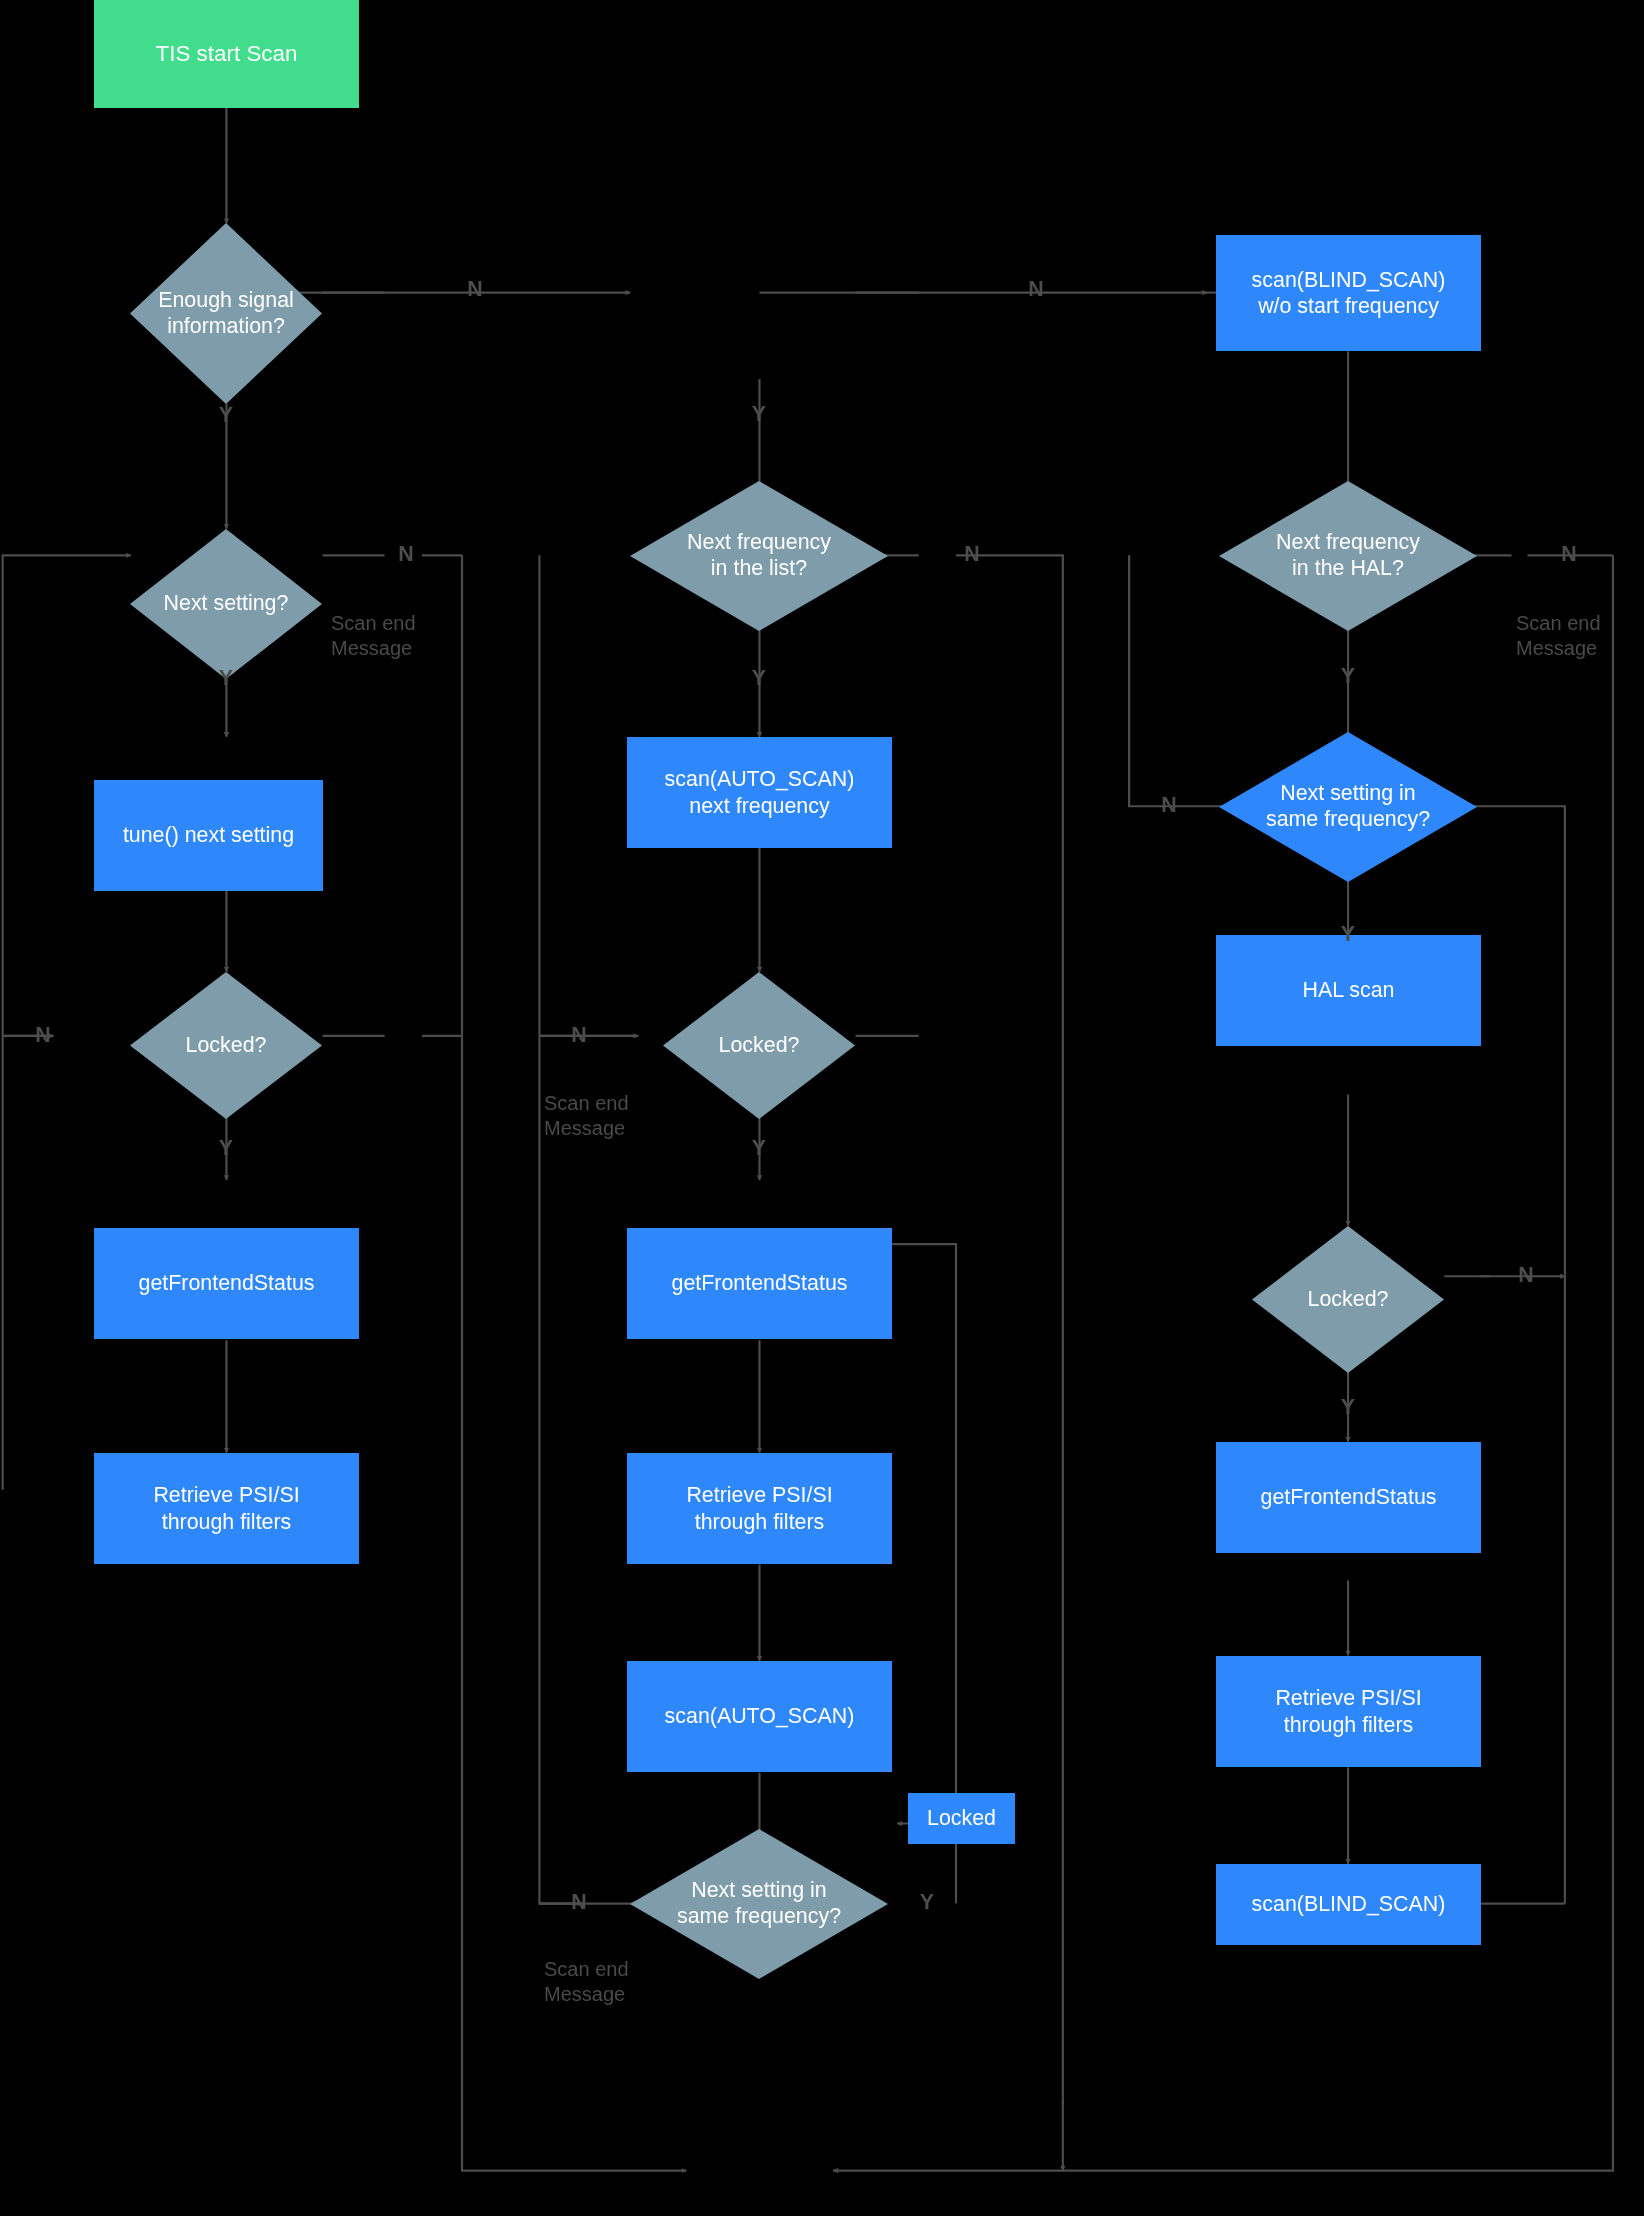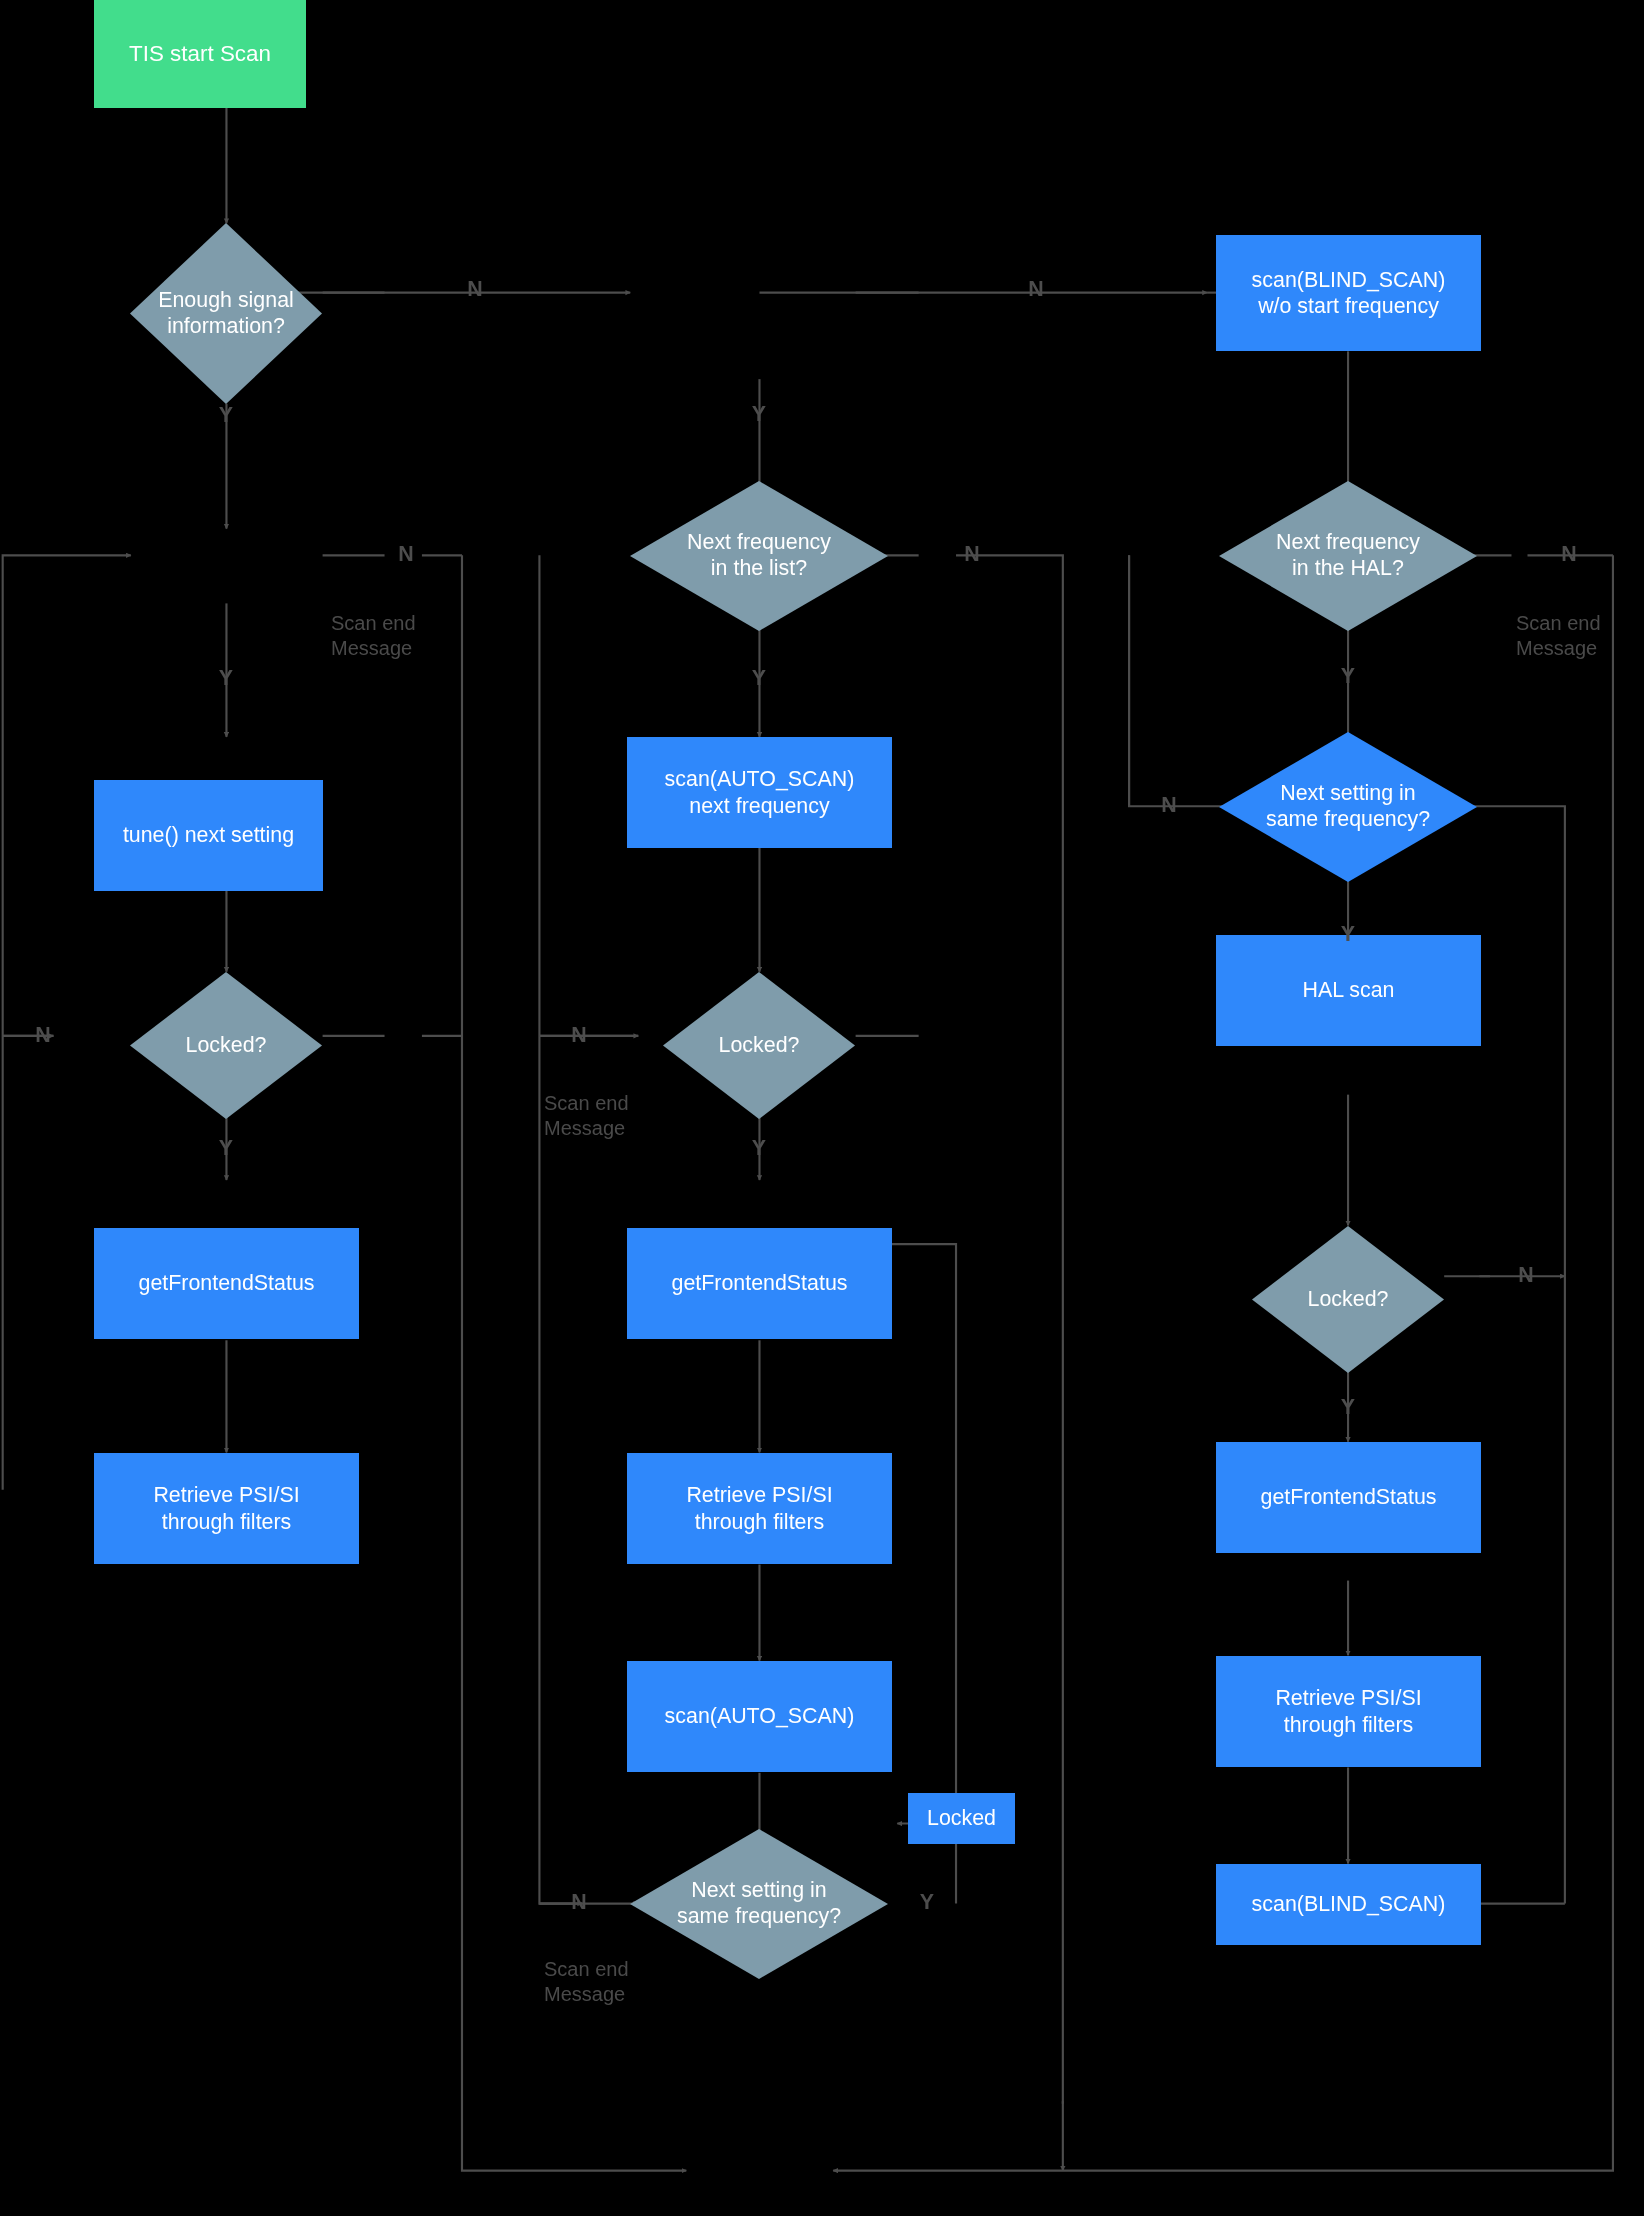--- a/index.html
+++ b/index.html
@@ -93,32 +93,38 @@
       <path d="M2860,1040 L3020,1040"></path>
       <path d="M2304,548 L2260,548"></path>
       <path d="M1090,3565 L1010,3565"></path>
       <path d="M1195,1940 L1010,1940"></path>
       <path d="M100,1940 L5,1940"></path>
       <path d="M2930,3565 L2745,3565"></path>
       <path d="M2114,1510 L2114,1040"></path>
     </g>
   </svg>
 
-  <div class="node rect green f42" style="left:94px;top:0px;width:212px;height:108px;">
+  <div class="node rect green f42" style="left:94px;top:0px;width:265px;height:108px;">
     <span>TIS start Scan</span>
   </div>
 
   <div class="dia-wrap" style="left:130px;top:223px;width:192px;height:181px;text-decoration:underline;">
     <svg class="dia-shape" viewBox="0 0 360 338" preserveAspectRatio="none">
       <polygon points="180,0 360,169 180,338 0,169" fill="#7f9cab"></polygon>
     </svg>
     <div class="dia-label f40">Enough signal
 information?</div>
   </div>
 
+  <div class="dia-wrap" style="left:130px;top:529px;width:192px;height:150px;">
+    <svg class="dia-shape" viewBox="0 0 360 280" preserveAspectRatio="none">
+      <polygon points="180,0 360,140 180,280 0,140" fill="#7f9cab"></polygon>
+    </svg>
+    <div class="dia-label f40">Next setting?</div>
+  </div>
 
   <div class="node rect blue f40" style="left:94px;top:780px;width:229px;height:111px;">
     <span>tune() next setting</span>
   </div>
 
   <div class="dia-wrap" style="left:130px;top:972px;width:192px;height:147px;">
     <svg class="dia-shape" viewBox="0 0 360 276" preserveAspectRatio="none">
       <polygon points="180,0 360,138 180,276 0,138" fill="#7f9cab"></polygon>
     </svg>
     <div class="dia-label f40">Locked?</div>

